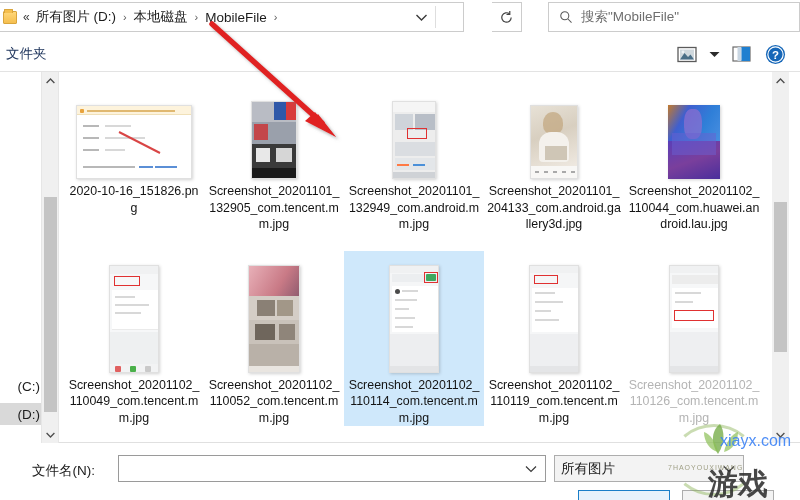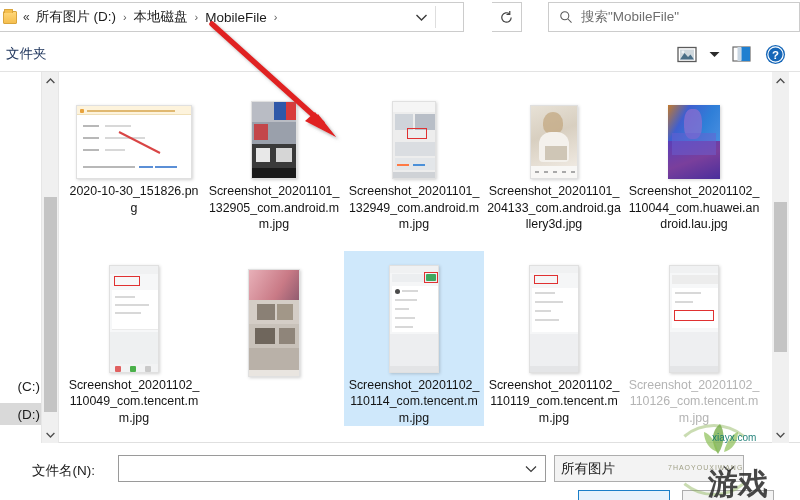--- a/index.html
+++ b/index.html
@@ -152,21 +152,21 @@
   .wm { position:absolute; left: 610px; top: 424px; width: 190px; height: 76px; pointer-events:none; }
   .wm-text1 {
     position:absolute; left: 2px; top: 16px; font-size: 34px; font-weight: bold;
     color:#3c7a2c; opacity:.92; letter-spacing: -1px; white-space:nowrap;
   }
   .wm-text2 {
     position:absolute; left: 98px; top: 40px; font-size: 30px; font-weight: bold;
     color:#2f2f2f; opacity:.88; white-space:nowrap;
   }
   .wm-text3 {
-    position:absolute; left: 102px; top: 8px; font-size: 10px; color:#0f766e; opacity:.9;
+    position:absolute; left: 110px; top: 8px; font-size: 16px; color:#3b82f6; opacity:.9;
     white-space:nowrap;
   }
   .wm-text4 {
     position:absolute; left: 58px; top: 40px; font-size: 7px; color:#8a8a6a; opacity:.8;
     letter-spacing: 1px; white-space:nowrap;
   }
   .wm-leaf {
     position:absolute; left: 62px; top: 0px; width: 84px; height: 72px;
     border-radius: 50%; border: 3px solid rgba(140,180,90,.55);
     border-left-color: transparent; border-right-color: transparent;
@@ -297,38 +297,38 @@
               <div class="line dk" style="left:6px;top:43px;width:16px;"></div>
               <div class="line" style="left:28px;top:43px;width:20px;"></div>
               <div class="line dk" style="left:6px;top:60px;width:52px;"></div>
               <div class="line" style="left:62px;top:60px;width:14px;background:#5b8fd6;"></div>
               <div class="line" style="left:78px;top:60px;width:22px;background:#5b8fd6;"></div>
               <svg style="position:absolute;left:40px;top:24px;" width="46" height="26" viewBox="0 0 46 26">
                   <line x1="2" y1="2" x2="43" y2="23" stroke="#d94545" stroke-width="2"></line>
                 </svg>
             </div>
           </div>
-          <div class="label">2020-10-30_151826.png</div>
+          <div class="label">2020-10-16_151826.png</div>
         </div>
 
         <div class="cell">
           <div class="thumbwrap">
             <div class="ph" style="width:46px;height:78px;">
               <div style="position:absolute;left:0;top:0;width:46px;height:20px;background:#b9bcc4;"></div>
               <div style="position:absolute;left:22px;top:0;width:12px;height:18px;background:#2f58a8;"></div>
               <div style="position:absolute;left:34px;top:0;width:12px;height:18px;background:#d83a3a;"></div>
               <div style="position:absolute;left:0;top:20px;width:46px;height:22px;background:#9aa0ab;"></div>
               <div style="position:absolute;left:2px;top:22px;width:14px;height:16px;background:#c3464a;"></div>
               <div style="position:absolute;left:0;top:42px;width:46px;height:24px;background:#3a3a3a;"></div>
               <div style="position:absolute;left:4px;top:46px;width:14px;height:14px;background:#e8e8e8;"></div>
               <div style="position:absolute;left:24px;top:46px;width:16px;height:14px;background:#d6d6d6;"></div>
               <div style="position:absolute;left:0;top:66px;width:46px;height:12px;background:#1a1a1a;"></div>
             </div>
           </div>
-          <div class="label">Screenshot_20201101_132905_com.android.mm.jpg</div>
+          <div class="label">Screenshot_20201101_132905_com.tencent.mm.jpg</div>
         </div>
 
         <div class="cell">
           <div class="thumbwrap">
             <div class="ph" style="width:44px;height:78px;background:#ededed;">
               <div style="position:absolute;left:0;top:0;width:44px;height:10px;background:#f5f5f5;"></div>
               <div style="position:absolute;left:2px;top:12px;width:18px;height:16px;background:#cfd4da;"></div>
               <div style="position:absolute;left:22px;top:12px;width:20px;height:16px;background:#b8bec7;"></div>
               <div class="redbox" style="left:14px;top:26px;width:20px;height:11px;"></div>
               <div style="position:absolute;left:2px;top:40px;width:40px;height:14px;background:#dadde1;"></div>
@@ -401,20 +401,21 @@
               <div style="position:absolute;left:0;top:30px;width:52px;height:24px;background:#d4cdc6;"></div>
               <div style="position:absolute;left:8px;top:34px;width:18px;height:16px;background:#8a8075;"></div>
               <div style="position:absolute;left:28px;top:34px;width:16px;height:16px;background:#a29788;"></div>
               <div style="position:absolute;left:0;top:54px;width:52px;height:24px;background:#c9c2ba;"></div>
               <div style="position:absolute;left:6px;top:58px;width:20px;height:16px;background:#6f665c;"></div>
               <div style="position:absolute;left:30px;top:58px;width:16px;height:16px;background:#8f857a;"></div>
               <div style="position:absolute;left:0;top:78px;width:52px;height:22px;background:#b9b1a8;"></div>
               <div style="position:absolute;left:0;top:100px;width:52px;height:8px;background:#e9e5e0;"></div>
             </div>
           </div>
+          <div class="label">Screenshot_20201102_110052_com.tencent.mm.jpg</div>
         </div>
 
         <div class="cell sel">
           <div class="thumbwrap tall">
             <div class="ph" style="width:50px;height:108px;background:#f5f6f7;">
               <div style="position:absolute;left:0;top:0;width:50px;height:7px;background:#f0f1f2;"></div>
               <div style="position:absolute;left:2px;top:8px;width:46px;height:8px;background:#eceef0;"></div>
               <div class="redbox" style="left:34px;top:6px;width:14px;height:11px;"></div>
               <div style="position:absolute;left:36px;top:8px;width:10px;height:7px;background:#3fa85f;border-radius:1px;"></div>
               <div style="position:absolute;left:2px;top:20px;width:46px;height:46px;background:#ffffff;"></div>

